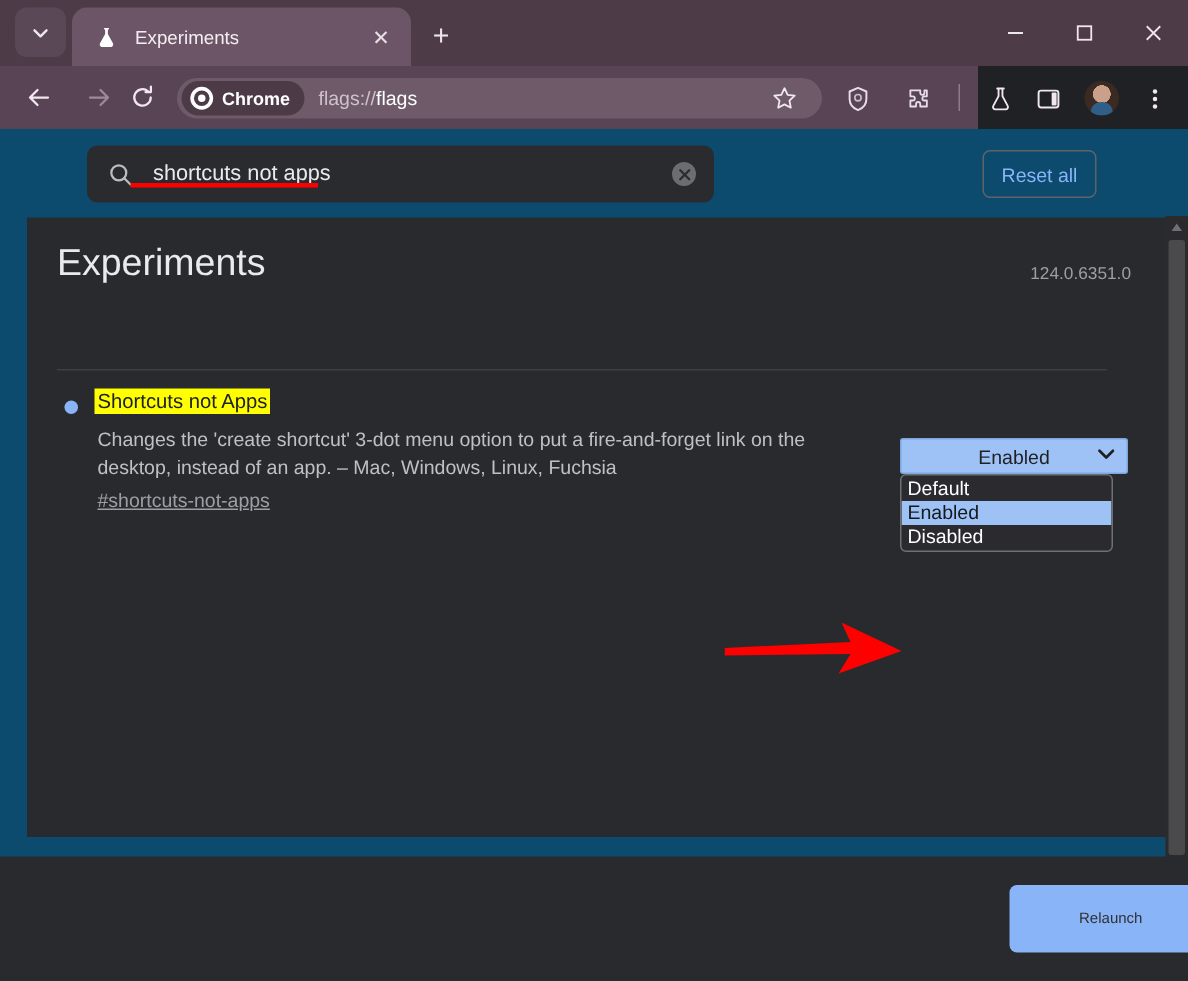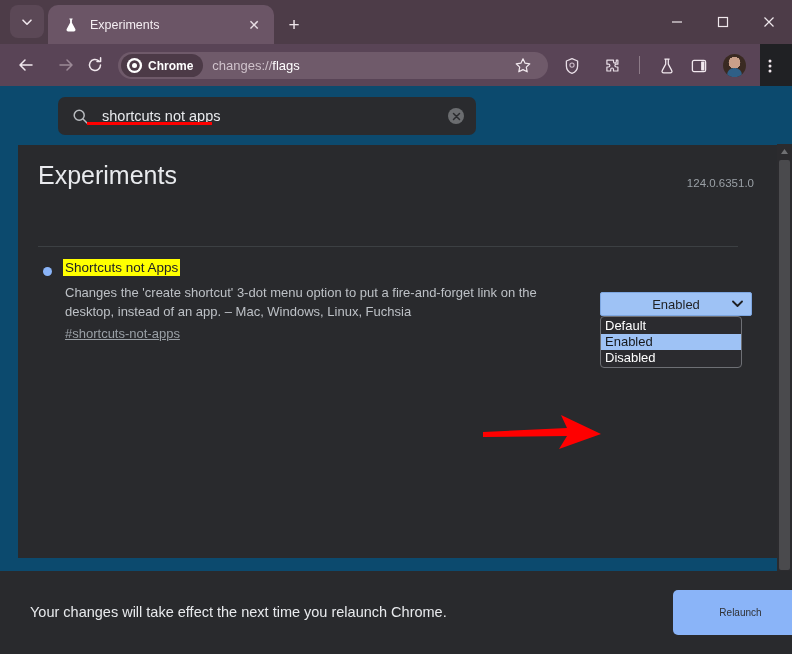--- a/index.html
+++ b/index.html
@@ -44,21 +44,21 @@
     color: #eee4ea; font-size: 19px; line-height: 1; font-weight: 300;
   }
   .wincontrols { position: absolute; right: 0; top: 0; height: 44px; display: flex; }
   .wincontrols .wc {
     width: 46px; height: 44px; display: flex; align-items: center; justify-content: center;
     color: #efe7ec;
   }
 
   
   .toolbar {
-    position: absolute; left: 0; top: 44px; width: 760px; height: 42px;
+    position: absolute; left: 0; top: 44px; width: 652px; height: 42px;
     background: #594456;
   }
   .nav-btn {
     position: absolute; top: 8px; width: 26px; height: 26px;
     display: flex; align-items: center; justify-content: center;
   }
   #nav-back { left: 13px; }
   #nav-fwd  { left: 53px; }
   #nav-reload { left: 82px; }
   .omnibox {
@@ -289,21 +289,21 @@
 
     <div class="omnibox">
       <div class="chip">
         <svg width="17" height="17" viewBox="0 0 17 17">
           <circle cx="8.5" cy="8.5" r="7.6" fill="#ffffff"></circle>
           <circle cx="8.5" cy="8.5" r="5.2" fill="#4c3a47"></circle>
           <circle cx="8.5" cy="8.5" r="2.5" fill="#ffffff"></circle>
         </svg>
         <span class="chiplabel">Chrome</span>
       </div>
-      <span class="urltext"><span>changes://</span><b>flags</b></span>
+      <span class="urltext"><span>flags://</span><b>flags</b></span>
     </div>
 
     <div class="star-btn">
       <svg width="18" height="18" viewBox="0 0 18 18">
         <path d="M9 1.8l2.1 4.4 4.7.6-3.5 3.3.9 4.7L9 12.6l-4.2 2.2.9-4.7L2.2 6.8l4.7-.6z" fill="none" stroke="#f2e9ef" stroke-width="1.2" stroke-linejoin="round"></path>
       </svg>
     </div>
 
     <div class="tb-icon" id="tb-shield">
       <svg width="18" height="18" viewBox="0 0 18 18">
@@ -350,20 +350,21 @@
         </span>
         <span class="searchvalue" title="Search flags">shortcuts not apps</span>
         <span class="clear-btn">
           <svg width="9" height="9" viewBox="0 0 9 9">
             <path d="M1.5 1.5 7.5 7.5 M7.5 1.5 1.5 7.5" stroke="#2a2b2e" stroke-width="1.5" stroke-linecap="round"></path>
           </svg>
         </span>
       </div>
       <div class="search-underline"></div>
 
+      <div class="resetall">Reset all</div>
     </div>
 
     <div class="card">
       <div class="card-title">Experiments</div>
       <div class="version">124.0.6351.0</div>
 
       <div class="tabs">
       </div>
 
       <div class="flag">
@@ -396,18 +397,17 @@
     <div class="scrollbar">
       <div class="sb-up">
         <svg width="9" height="7" viewBox="0 0 9 7">
           <path d="M4.5 1 8 6 H1 Z" fill="#6f7073"></path>
         </svg>
       </div>
       <div class="sb-thumb"></div>
     </div>
 
     <div class="relaunchbar">
-      <div class="relaunch-text">Your changes will take effect the next time you relaunch Chrome.</div>
       <div class="relaunch-btn">Relaunch</div>
     </div>
 
   </div>
 </div>
 
 </body></html>

